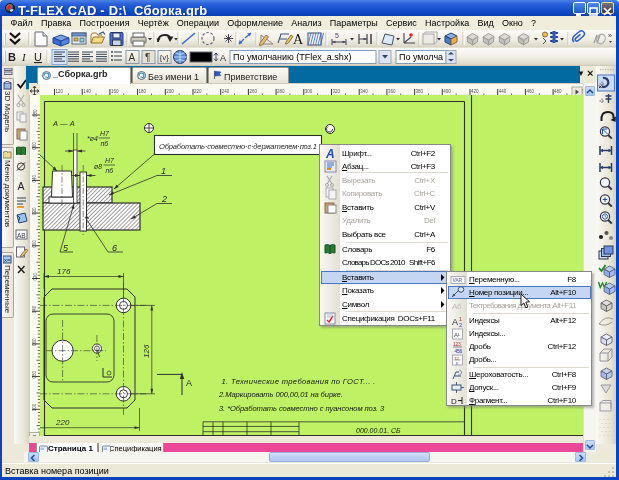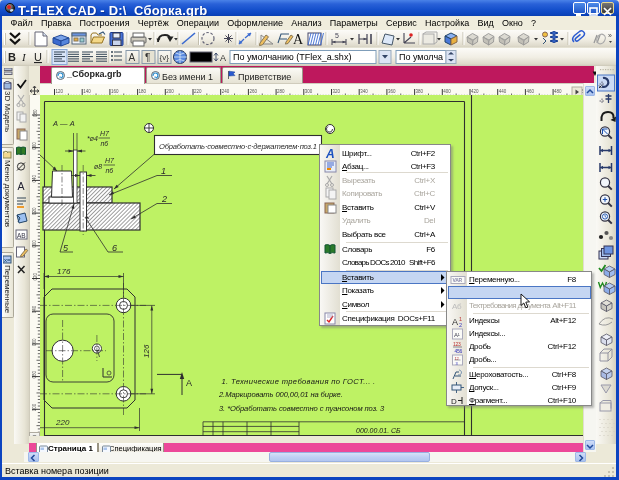--- a/index.html
+++ b/index.html
@@ -14,21 +14,21 @@
 #bcls{left:601px;background:linear-gradient(180deg,#777,#3a3a38);border-color:#e8d890}
 #menubar{left:2px;top:16px;text-indent:3px;width:614px;height:14px;background:#f0eddd;font-size:9px;color:#000;white-space:nowrap}
 #menubar span{display:inline-block;padding:2px 2.6px 0 2.6px}
 .tbar{background:linear-gradient(180deg,#fcfbf8 0%,#f1eee4 55%,#ddd9ca 95%,#d5d1c2 100%)}
 #tb1{left:2px;top:30px;width:614px;height:18px;border-bottom:1px solid #e4e1d2}
 #tb2{left:2px;top:48px;width:614px;height:18px;border-bottom:1px solid #d0ccbc}
 #ltabs{left:2px;top:66px;width:12px;height:378px;background:#ece9d8}
 .vtab{position:absolute;left:0px;width:12px;background:linear-gradient(90deg,#fdfdfa,#e8e5d6);border:1px solid #aca899;border-left:none;border-radius:0 2px 2px 0;font-size:8px;color:#222;overflow:hidden}
 .vtxt{writing-mode:vertical-rl;display:block;margin:1px auto 0 auto}
 #ltool{left:14px;top:66px;width:15px;height:378px;background:linear-gradient(90deg,#faf9f5,#e8e5d6 70%,#d8d4c4)}
-#docbar{left:40px;top:66px;width:554px;height:24px;background:#be185d;border-bottom:1px solid #b8b4a4}
+#docbar{left:26px;top:66px;width:554px;height:24px;background:#0369a1;border-bottom:1px solid #b8b4a4}
 .dtab{position:absolute;top:1px;height:16px;border:1px solid #9c9889;border-bottom:none;border-radius:2px 2px 0 0;background:linear-gradient(180deg,#fbfaf6,#e6e3d4);font-size:9px;color:#222;padding:3.5px 5px 0 15px;white-space:nowrap}
 .dtab.act{background:#fff;font-weight:bold;padding-top:1px;height:17px;z-index:2}
 #corner{left:29px;top:83px;width:11px;height:12px;background:#ece9d8}
 #hruler{left:40px;top:83px;width:543px;height:12px;background:#fbfaf2;border-top:1px solid #d0ccbc}
 #vruler{left:29px;top:95px;width:11px;height:337px;background:#fbfaf2;border-left:1px solid #d0ccbc}
 #vrbtn{left:29px;top:432px;width:11px;height:10px;background:linear-gradient(180deg,#f6f6f2,#d8d8d0);border:1px solid #b0aca0;font-size:6px;text-align:center;line-height:9px;color:#444}
 #canvas{left:40px;top:95px;width:543px;height:341px;background:#bef264;overflow:hidden}
 #canbot{left:29px;top:436px;width:554px;height:7px;background:#ece9d8}
 #vscroll{left:583px;top:83px;width:13px;height:369px;background:#f6f6f1;border-left:1px solid #e0ddd0}
 .sbtn{position:absolute;border:1px solid #9db8e8;border-radius:1px;background:linear-gradient(180deg,#cfdcf8,#aac2ee);color:#2a50a0;line-height:0;text-align:center}.sbtn svg{display:inline-block;vertical-align:top;margin-top:1px}
@@ -1004,20 +1004,29 @@
     <div class="gut"></div>
     <div class="mi" style="top:1px">
       <svg class="micon" width="18" height="13">
         <rect x="1" y="3.5" width="14" height="7" fill="#fbfbf8" stroke="#aab"></rect>
         <text x="2.5" y="9" font-size="5" font-weight="bold" fill="#88a" letter-spacing="-0.3">VAR</text>
       </svg>
       <span class="lbl"><u>П</u>еременную...</span>
       <span class="sc">F8</span>
     </div>
     <div class="hi2" style="left:1px;top:13.9px;width:143px;height:13px"></div>
+    <div class="mi" style="top:14px">
+      <svg class="micon" width="16" height="13">
+        <path d="M2 11 L9 4" stroke="#357" stroke-width="1"></path>
+        <path d="M2 11 L5.5 9.5 L3.5 7.5 Z" fill="#357"></path>
+        <circle cx="11" cy="3.5" r="2.8" fill="#d8e4f4" stroke="#357"></circle>
+      </svg>
+      <span class="lbl"><u>Н</u>омер позиции...</span>
+      <span class="sc">Alt+F10</span>
+    </div>
     <div class="mi dis" style="top:26.8px">
       <svg class="micon" width="16" height="13">
         <text x="2" y="10" font-size="8" fill="#bbb">Aб</text>
       </svg>
       <span class="lbl" style="letter-spacing:-0.7px">Техтребования документа</span>
       <span class="sc" style="letter-spacing:-0.5px">Alt+F11</span>
     </div>
     <div class="msep" style="top:41px"></div>
     <div class="mi" style="top:42px">
       <svg class="micon" width="16" height="13">

